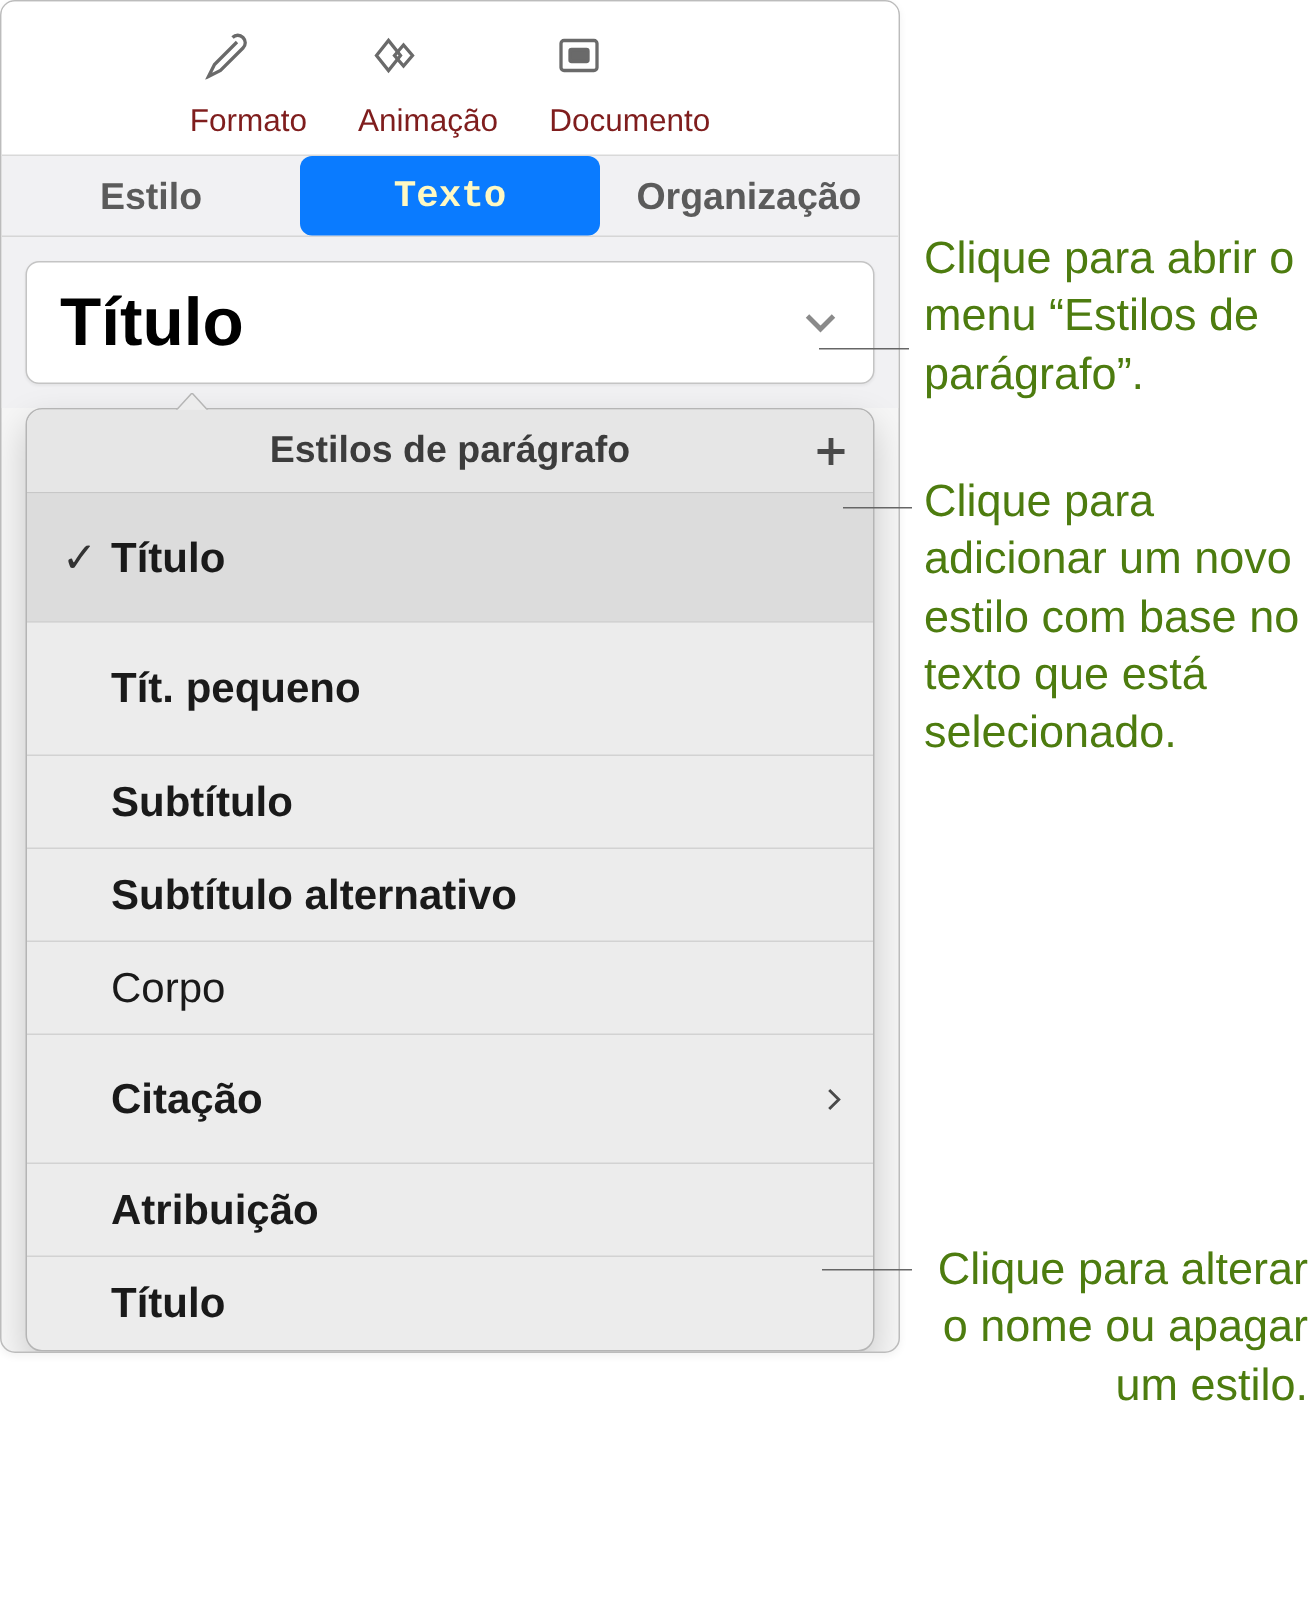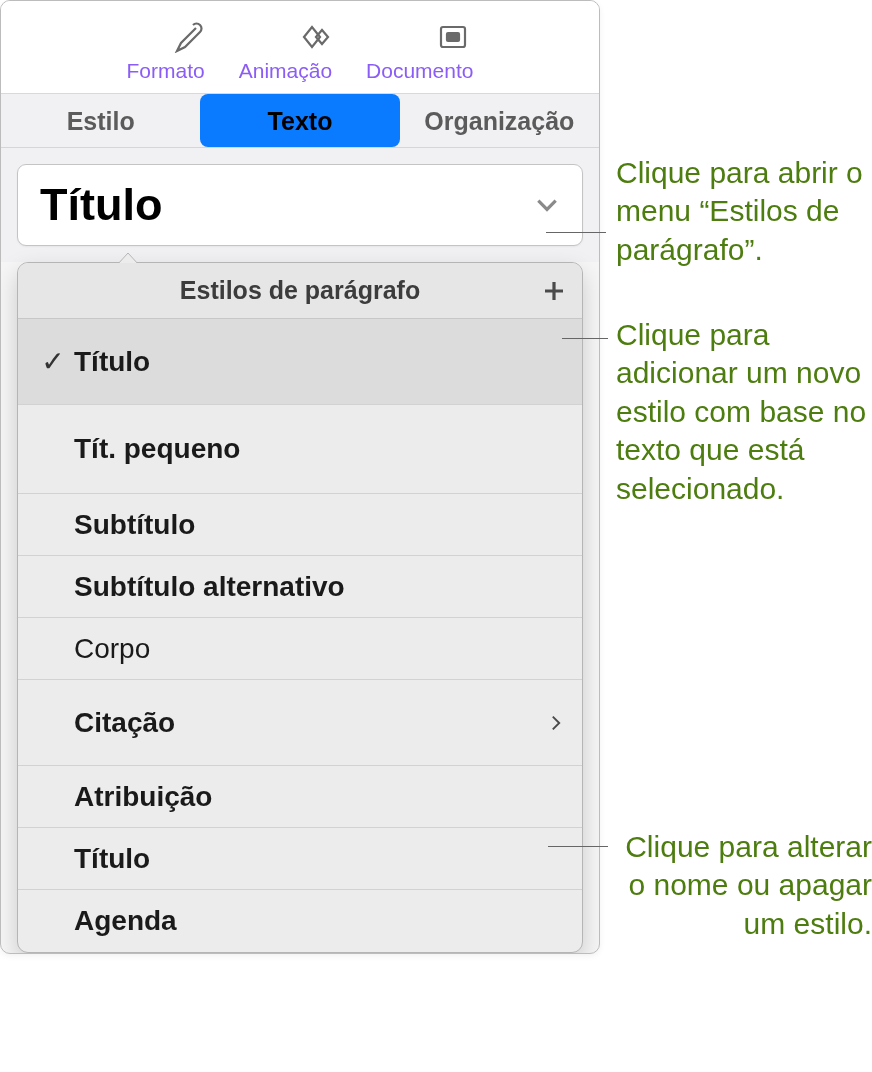--- a/index.html
+++ b/index.html
@@ -45,23 +45,23 @@
     display: flex;
     justify-content: center;
     gap: 34px;
     padding: 20px 0 10px 0;
     background: #fff;
     border-bottom: 1px solid #d9d9d9;
   }
   .tool {
     display: flex;
     flex-direction: column;
-    align-items: flex-end;
-    gap: 6px;
-    color: #8b5cf6;
+    align-items: flex-start;
+    gap: 16px;
+    color: #7f1d1d;
     font-size: 21px;
     cursor: default;
   }
   .tool .glyph {
     width: 40px;
     height: 32px;
     display: flex;
     align-items: center;
     justify-content: center;
   }
@@ -79,22 +79,23 @@
   }
   .seg {
     flex: 1;
     text-align: center;
     color: #5b5b5b;
     height: 100%;
     line-height: 54px;
   }
   .seg.active {
     background: #0a7bff;
-    color: #000000;
+    color: #fef9c3;
     border-radius: 8px;
+    font-family: Liberation Mono, monospace;
   }
 
   
   .style-field-wrap {
     padding: 16px;
     background: #f1f1f3;
   }
   .style-field {
     height: 82px;
     background: #fff;
@@ -309,24 +310,20 @@
             </span>
           </div>
           <div class="style-item h-small">
             <span class="check"></span>
             <span class="label sz-attr">Atribuição</span>
           </div>
           <div class="style-item h-small">
             <span class="check"></span>
             <span class="label sz-headline">Título</span>
           </div>
-          <div class="style-item h-small">
-            <span class="check"></span>
-            <span class="label sz-agenda">Agenda</span>
-          </div>
         </div>
     </div>
   </div>
 
 </div>
 
 <div class="leader" style="left:546px; top:232px; width:60px;"></div>
 <div class="callout" style="left:616px; top:154px;">Clique para abrir o menu “Estilos de parágrafo”.</div>
 
 <div class="leader" style="left:562px; top:338px; width:46px;"></div>

